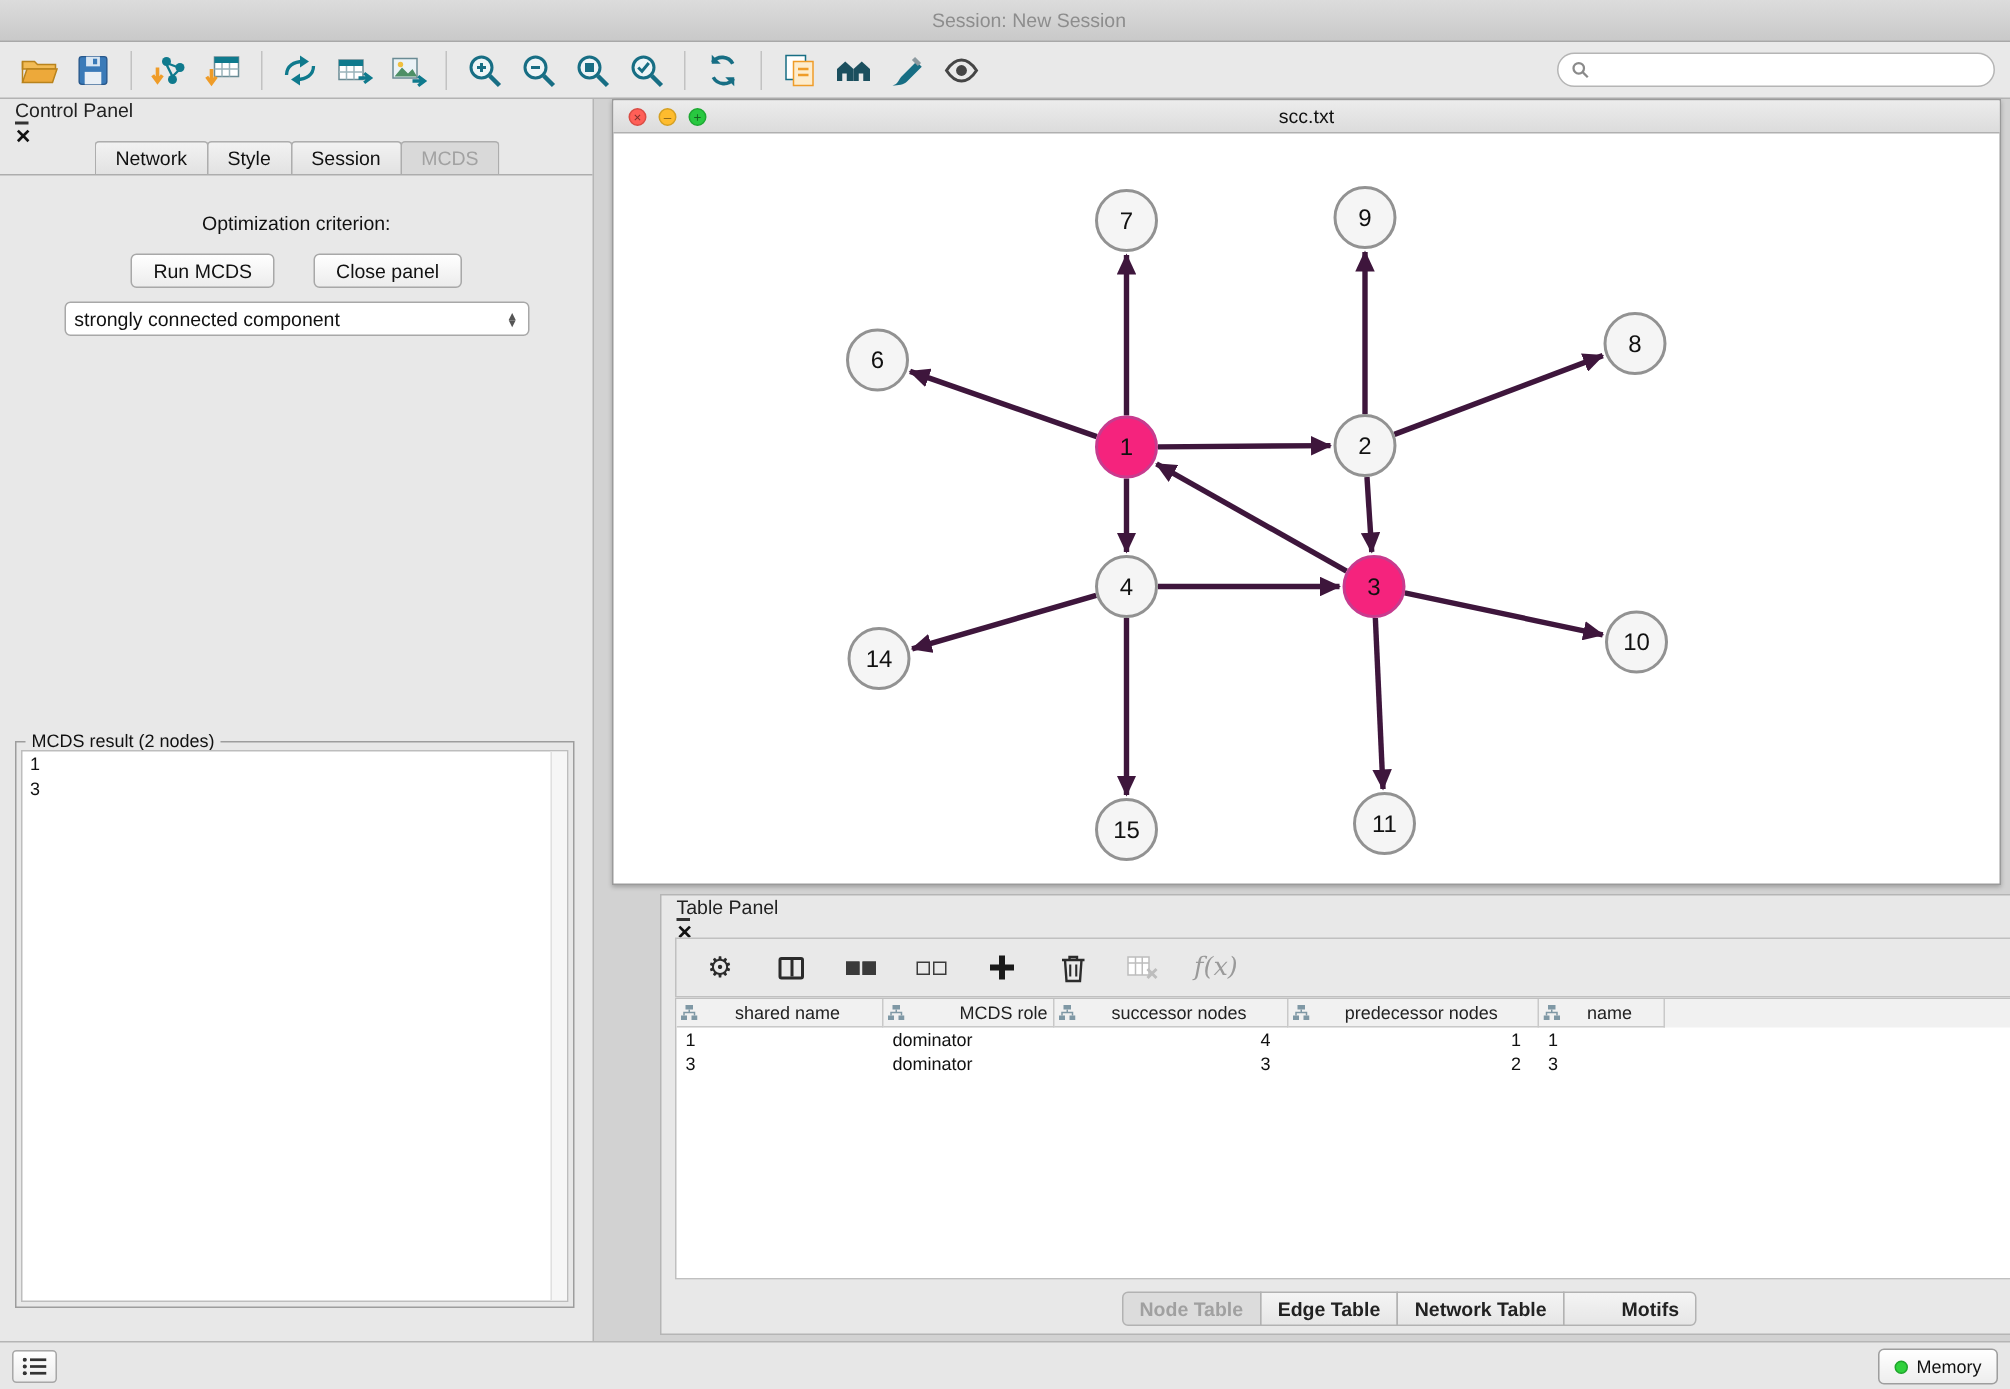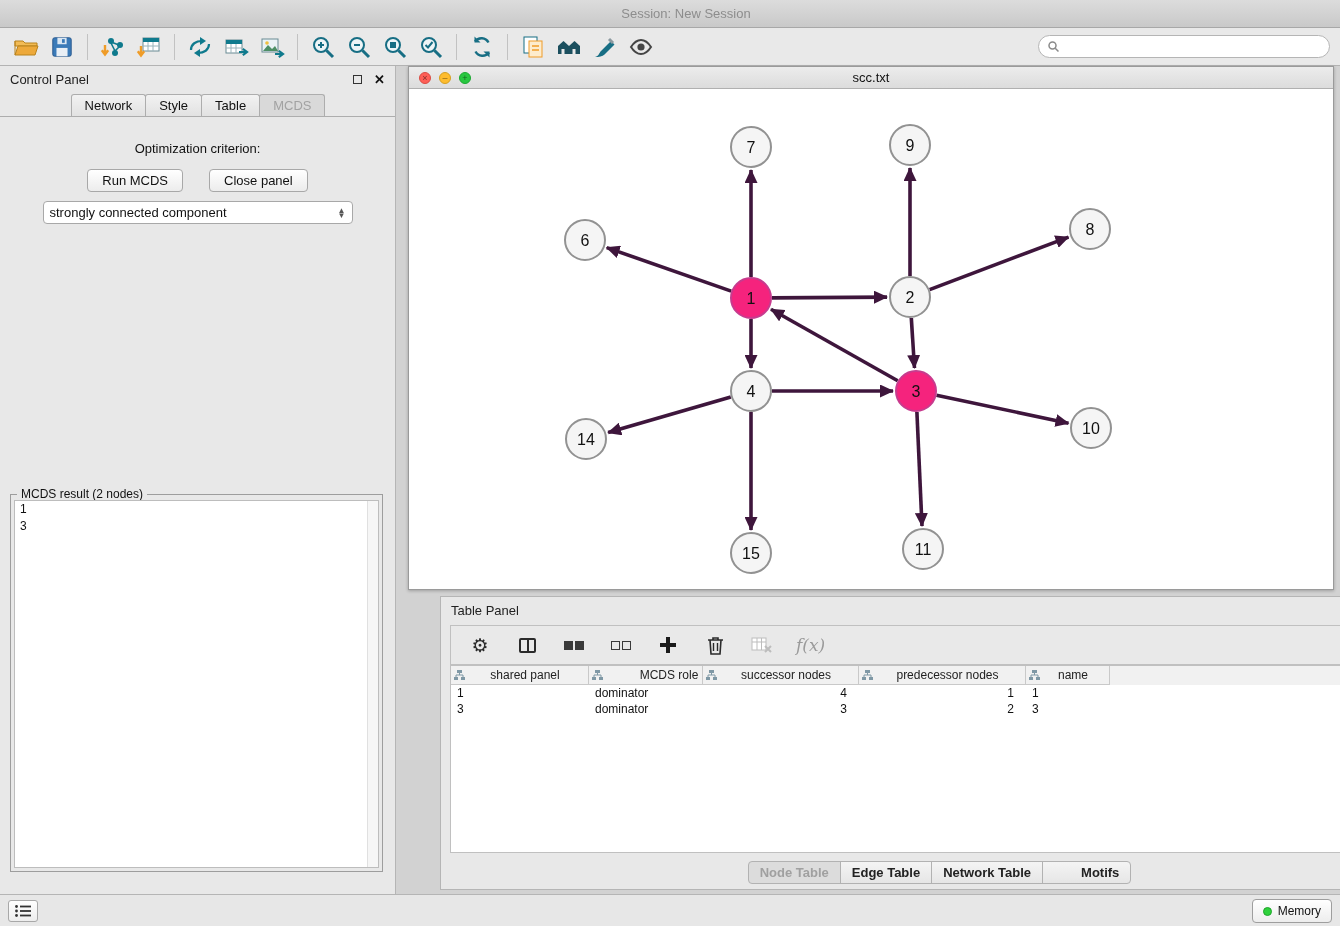--- a/index.html
+++ b/index.html
@@ -15,21 +15,21 @@
     background:#e9e9e9; border-bottom:1px solid #b3b3b3; display:flex; align-items:center; padding-left:8px; }
   .tbtn { width:36px; height:32px; display:flex; align-items:center; justify-content:center; border-radius:3px; }
   .tsep { width:1px; height:26px; background:#c2c2c2; margin:0 7px; }
   #search-wrap { position:absolute; right:10px; top:7px; width:292px; height:23px;
     background:#fff; border:1px solid #b5b5b5; border-radius:12px; display:flex; align-items:center; padding:0 8px; }
   #search-wrap input { border:none; outline:none; flex:1; font-size:12px; background:transparent; margin-left:6px; font-family:"Liberation Sans",sans-serif; }
 
   
   #control-panel { position:absolute; left:0; top:66px; width:396px; height:828px;
     background:#e8e8e8; border-right:1px solid #b5b5b5; }
-  .panel-head { height:26px; display:flex; align-items:center; padding:0 10px; font-size:13px; color:#222; }
+  .panel-head { height:26px; display:flex; padding:0 10px; font-size:13px; color:#222;flex-direction:column; }
   .panel-head .spacer { flex:1; }
   .float-box { width:9px; height:9px; border:1.5px solid #333; margin-right:12px; display:inline-block; }
   .close-x { font-weight:bold; font-size:13px; color:#111; }
 
   #cp-tabs { display:flex; justify-content:center; margin-top:2px; border-bottom:1px solid #adadad; padding:0 0 0 0; }
   .ctab { font-size:13px; padding:3px 13px; border:1px solid #adadad; border-bottom:none;
     background:linear-gradient(#f2f2f2,#e2e2e2); margin-right:-1px; border-radius:3px 3px 0 0; color:#111; }
   .ctab.sel { background:#d9d9d9; color:#a2a2a2; }
 
   #opt-label { text-align:center; margin-top:24px; font-size:13px; color:#111; }
@@ -238,21 +238,21 @@
 <div id="control-panel">
   <div class="panel-head">
     <span>Control Panel</span>
     <span class="spacer"></span>
     <span class="float-box"></span>
     <span class="close-x">✕</span>
   </div>
   <div id="cp-tabs">
       <div class="ctab">Network</div>
       <div class="ctab">Style</div>
-      <div class="ctab">Table</div>
+      <div class="ctab">Session</div>
       <div class="ctab sel">MCDS</div>
     </div>
 
   <div id="opt-label">Optimization criterion:</div>
   <div id="cp-buttons">
     <button class="cbtn">Run MCDS</button>
     <button class="cbtn">Close panel</button>
   </div>
   <div id="opt-select">
     <span>strongly connected component</span>
@@ -403,21 +403,21 @@
 
   <div id="tp-table">
     <div id="tp-header">
         <div class="hcell" style="width: 138px;">
           <svg width="11" height="11" viewBox="0 0 11 11">
             <rect x="3" y="0" width="5" height="3" fill="#7f98a5"></rect>
             <rect x="0" y="7" width="4" height="3" fill="#7f98a5"></rect>
             <rect x="7" y="7" width="4" height="3" fill="#7f98a5"></rect>
             <path d="M5.5 3v2M2 7V5h7v2" stroke="#7f98a5" fill="none"></path>
           </svg>
-          <span class="lbl">shared panel</span>
+          <span class="lbl">shared name</span>
         </div>
         <div class="hcell" style="width: 114px; gap: 36px;">
           <svg width="11" height="11" viewBox="0 0 11 11">
             <rect x="3" y="0" width="5" height="3" fill="#7f98a5"></rect>
             <rect x="0" y="7" width="4" height="3" fill="#7f98a5"></rect>
             <rect x="7" y="7" width="4" height="3" fill="#7f98a5"></rect>
             <path d="M5.5 3v2M2 7V5h7v2" stroke="#7f98a5" fill="none"></path>
           </svg>
           <span class="lbl">MCDS role</span>
         </div>

